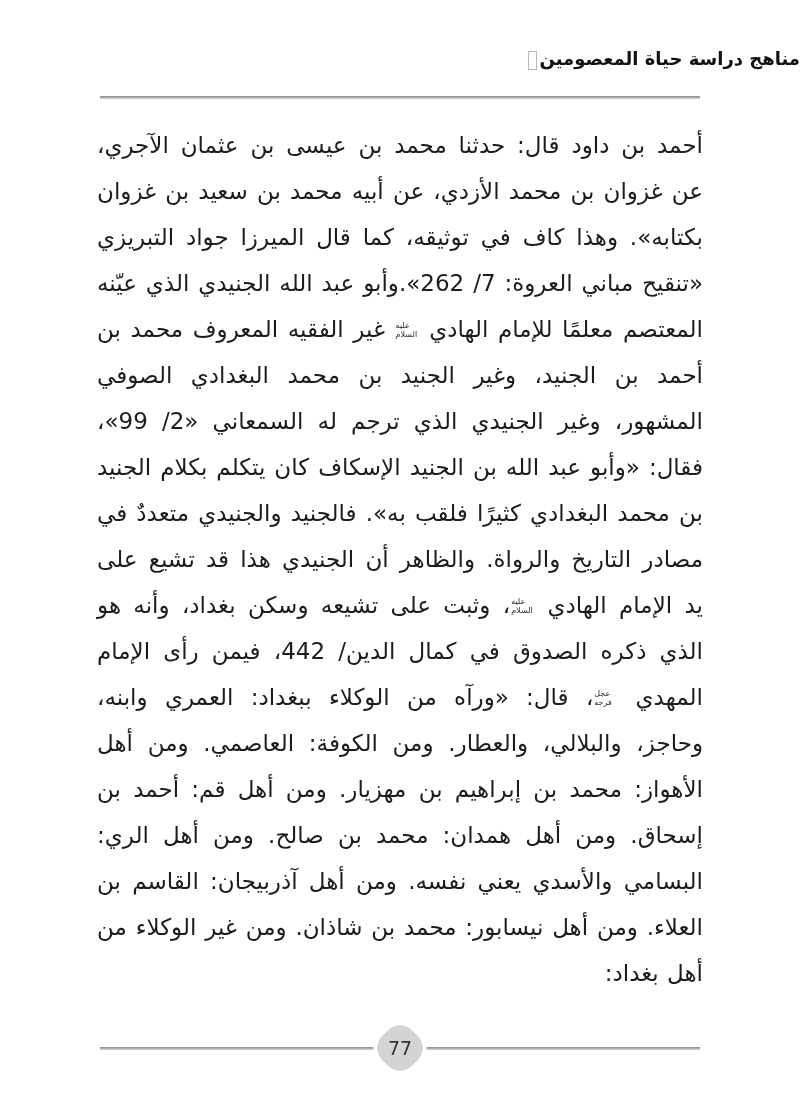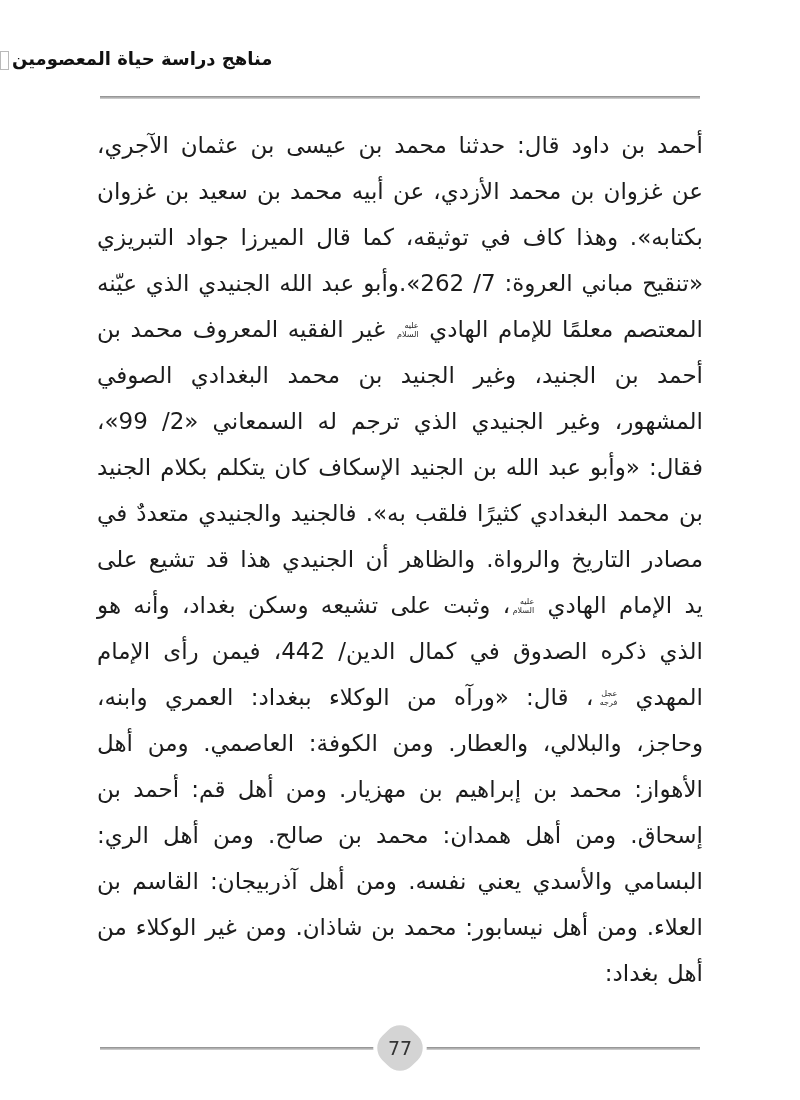--- a/index.html
+++ b/index.html
@@ -8,21 +8,21 @@
     width:800px;height:1100px;
     background:#ffffff;
     overflow:hidden;
     font-family:"DejaVu Sans", sans-serif;
     color:#1c1c1c;
   }
   
   .running-head{
     position:absolute;
     top:48px;left:0;right:0;
-    text-align:left;
+    text-align:right;
     direction:rtl;
     font-size:18px;
     font-weight:bold;
     color:#111111;
     letter-spacing:0;
   }
   .tofu{
     display:inline-block;
     width:9px;height:19px;
     border:1.5px solid #b9b9b9;
@@ -45,21 +45,21 @@
     font-size:23px;
     line-height:46px;
     color:#1c1c1c;
     word-spacing:1px;
   }
   .honorific{
     display:inline-block;
     width:23px;
     font-size:8px;
     line-height:1.1;
-    text-align:right;
+    text-align:left;
     vertical-align:middle;
     color:#2a2a2a;
     margin:0 1px;
   }
   
   .foot-rule{
     position:absolute;
     top:1047px;left:100px;
     width:600px;height:3px;
     background:linear-gradient(#8a8a8a,#d6d6d6);

